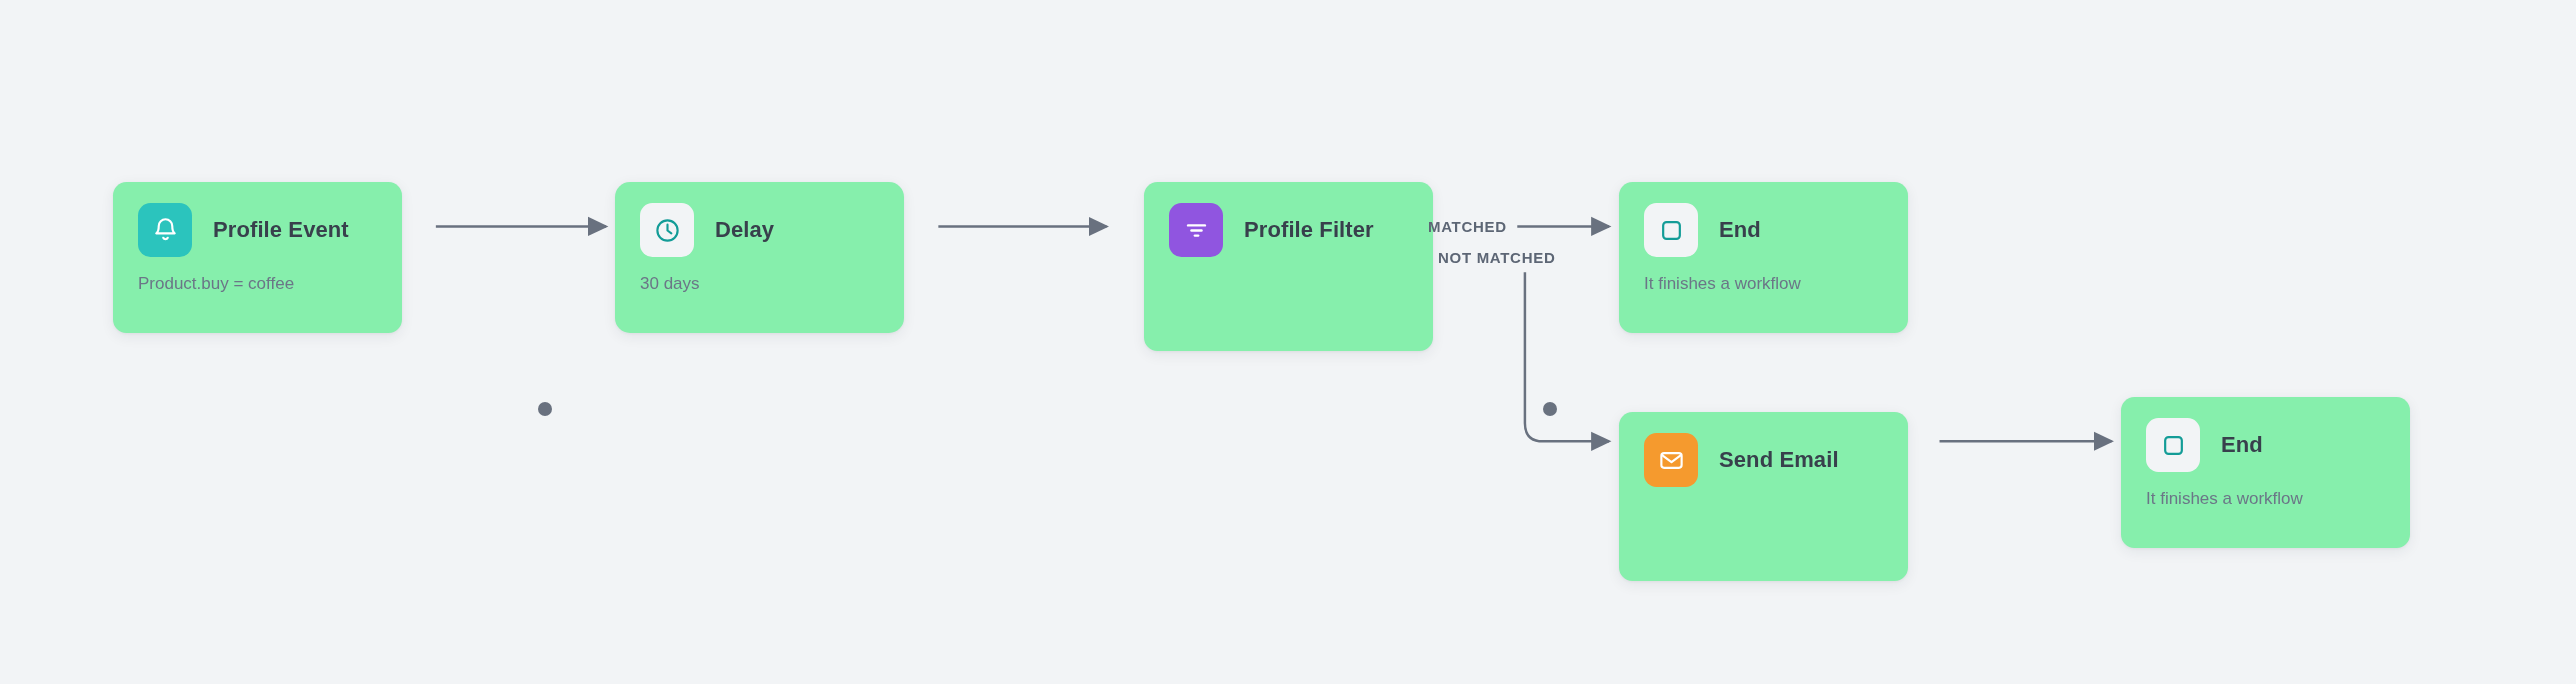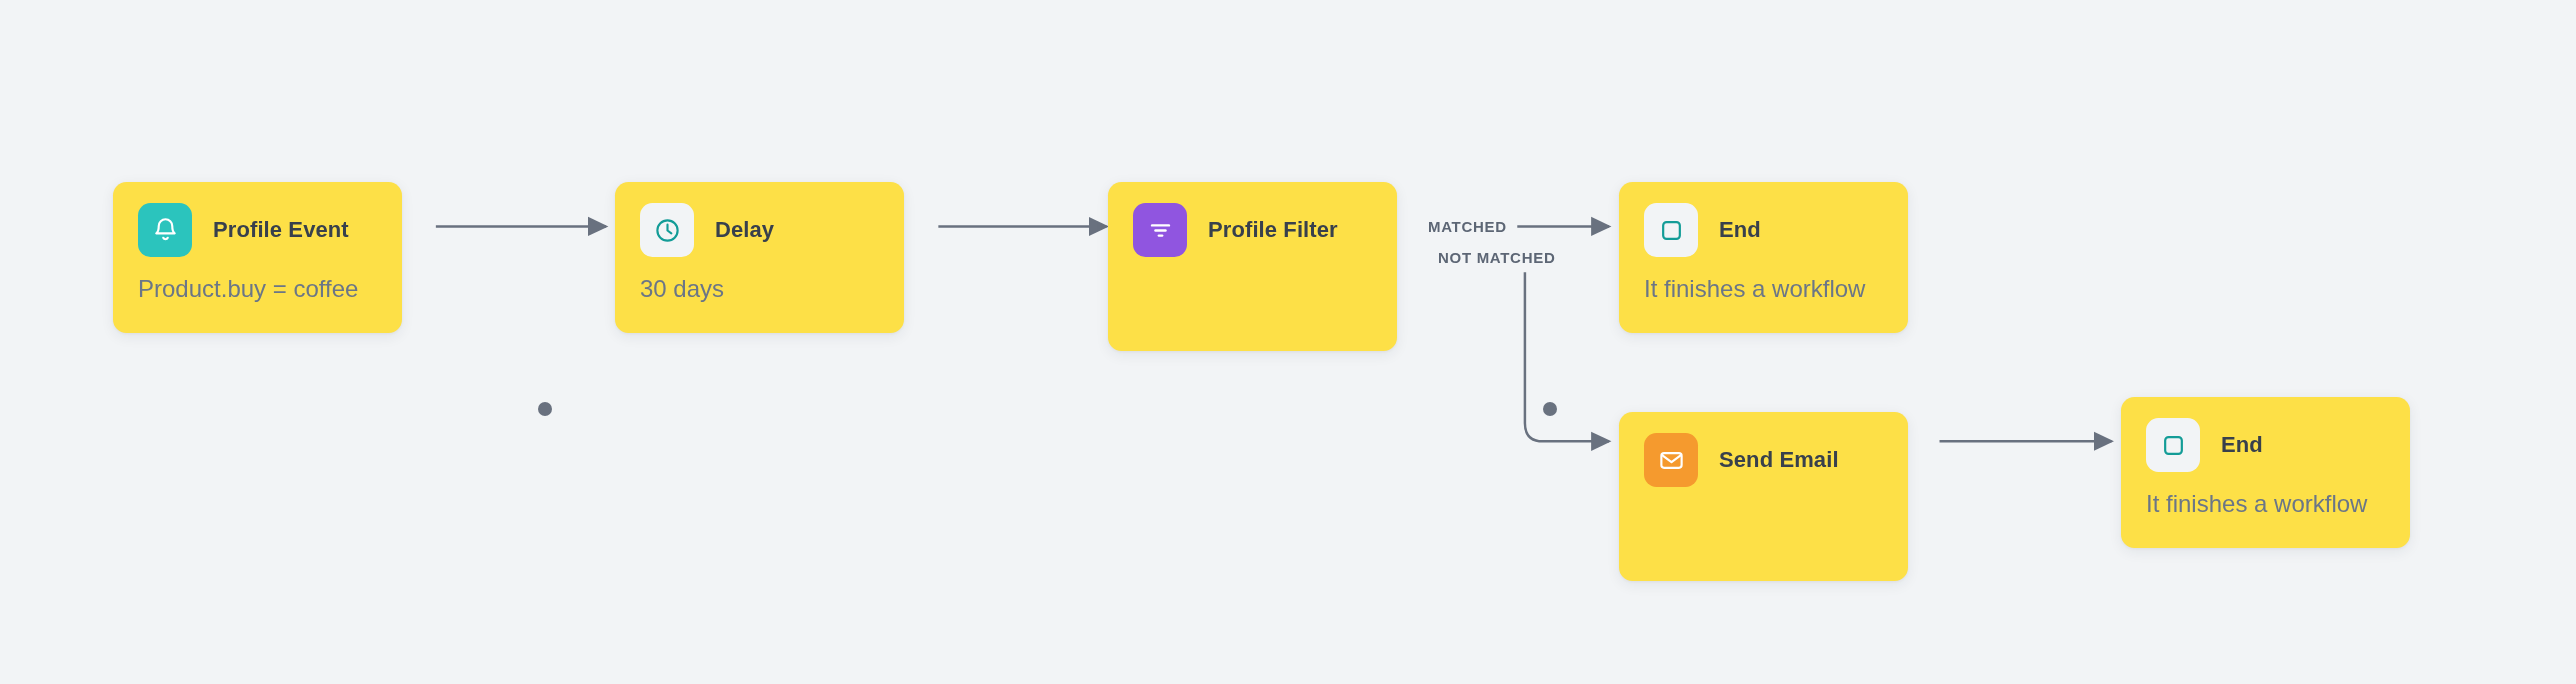--- a/index.html
+++ b/index.html
@@ -21,21 +21,21 @@
   #edges {
     position: absolute;
     left: 0;
     top: 0;
     width: 2576px;
     height: 684px;
     pointer-events: none;
   }
   .node {
     position: absolute;
-    background: #fde047;
+    background: #86efac;
     border-radius: 13.4px;
     box-sizing: border-box;
     box-shadow: 0 3.8px 13.4px rgba(33, 43, 54, 0.07),
                 0 1px 2.9px rgba(33, 43, 54, 0.05);
   }
   .node-head {
     display: flex;
     align-items: center;
     padding: 21px 25px 0 25px;
   }
@@ -54,21 +54,21 @@
   .node-title {
     margin-left: 21px;
     font-size: 22px;
     font-weight: bold;
     color: #38404c;
     letter-spacing: 0.1px;
     white-space: nowrap;
   }
   .node-desc {
     padding: 15.3px 25px 0 25px;
-    font-size: 24px;
+    font-size: 17px;
     line-height: 1.38;
     color: #6b7687;
   }
   .port {
     position: absolute;
     width: 14.3px;
     height: 14.3px;
     border-radius: 50%;
     background: #69717f;
   }
@@ -111,35 +111,35 @@
           <path d="M18 8A6 6 0 0 0 6 8c0 5-2.2 6.5-2.2 6.5h16.4S18 13 18 8z"></path>
           <path d="M10 18.5a2.2 2.2 0 0 0 4 0"></path>
         </svg>
       </div>
       <div class="node-title">Profile Event</div>
     </div>
     <div class="node-desc">Product.buy = coffee</div>
     <div class="port" style="left:425px; top:220px;"></div>
   </div>
 
-  <div class="node" style="left:615px; top:182px; width:289px; height:151px;">
+  <div class="node" style="left:615px; top:182px; width:289px; height:151px;border-radius:15px;">
     <div class="node-head">
       <div class="node-icon plain">
         <svg width="27" height="27" viewBox="0 0 24 24" fill="none" stroke="#139c97" stroke-width="1.9" stroke-linecap="round" stroke-linejoin="round">
           <circle cx="12" cy="12" r="9"></circle>
           <path d="M12 6.8V12l3.4 2.6"></path>
         </svg>
       </div>
       <div class="node-title">Delay</div>
     </div>
     <div class="node-desc">30 days</div>
     <div class="port" style="left:928px; top:220px;"></div>
   </div>
 
-  <div class="node" style="left:1108px; top:182px; width:289px; height:169px;">
+  <div class="node" style="left:1144px; top:182px; width:289px; height:169px;">
     <div class="node-head">
       <div class="node-icon" style="background:#9055e0;">
         <svg width="27" height="27" viewBox="0 0 24 24" fill="none" stroke="#ffffff" stroke-width="2.1" stroke-linecap="round">
           <line x1="4.5" y1="7.5" x2="19.5" y2="7.5"></line>
           <line x1="7.5" y1="12" x2="16.5" y2="12"></line>
           <line x1="10.5" y1="16.5" x2="13.5" y2="16.5"></line>
         </svg>
       </div>
       <div class="node-title">Profile Filter</div>
     </div>

